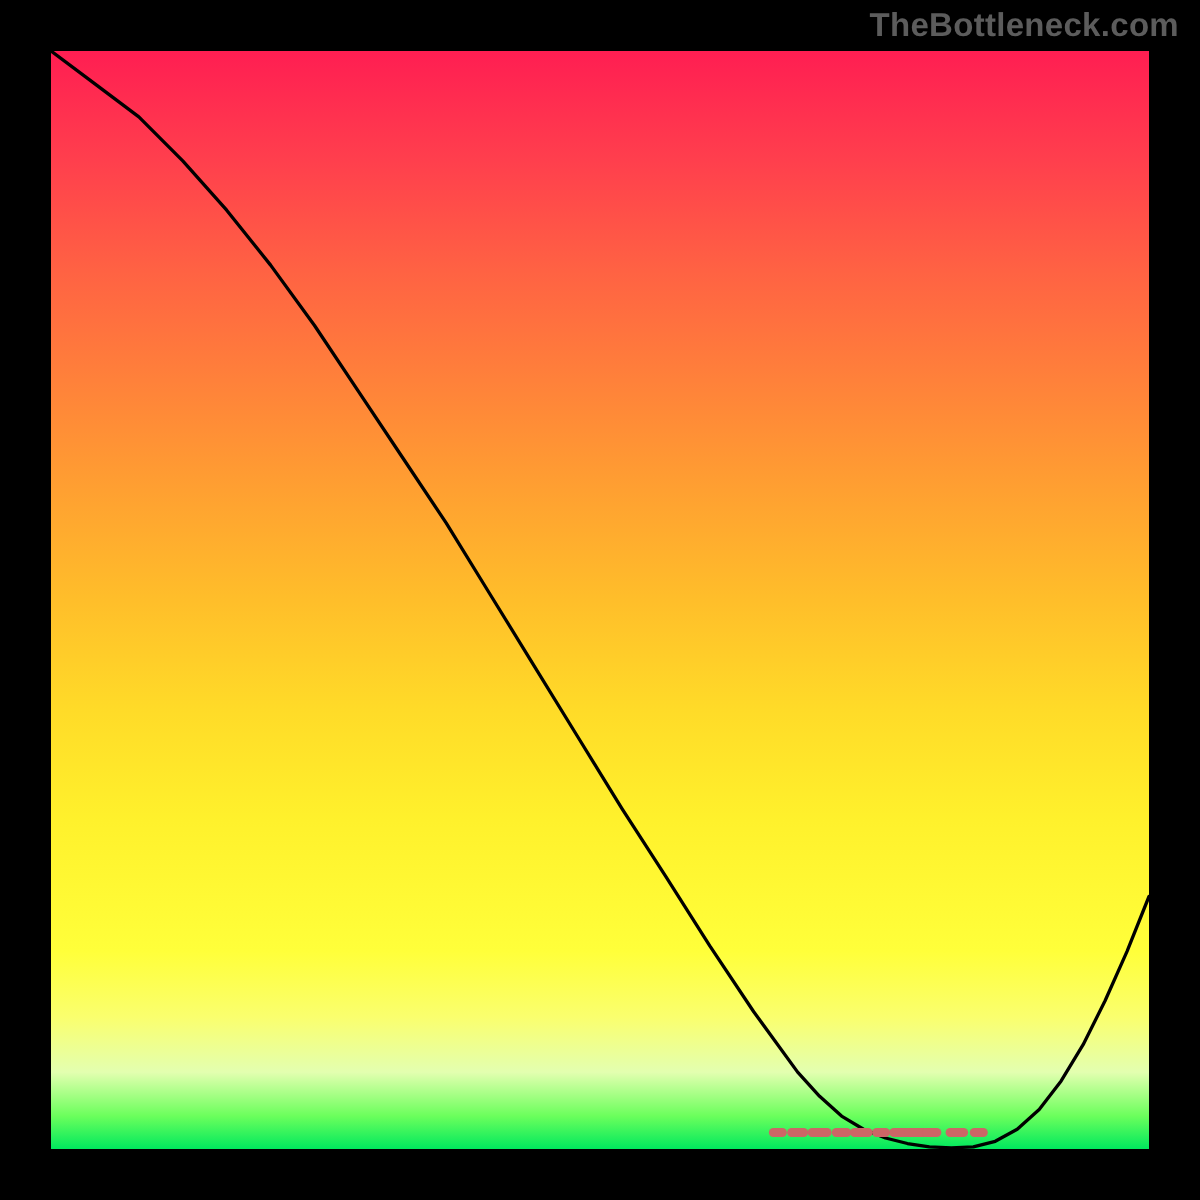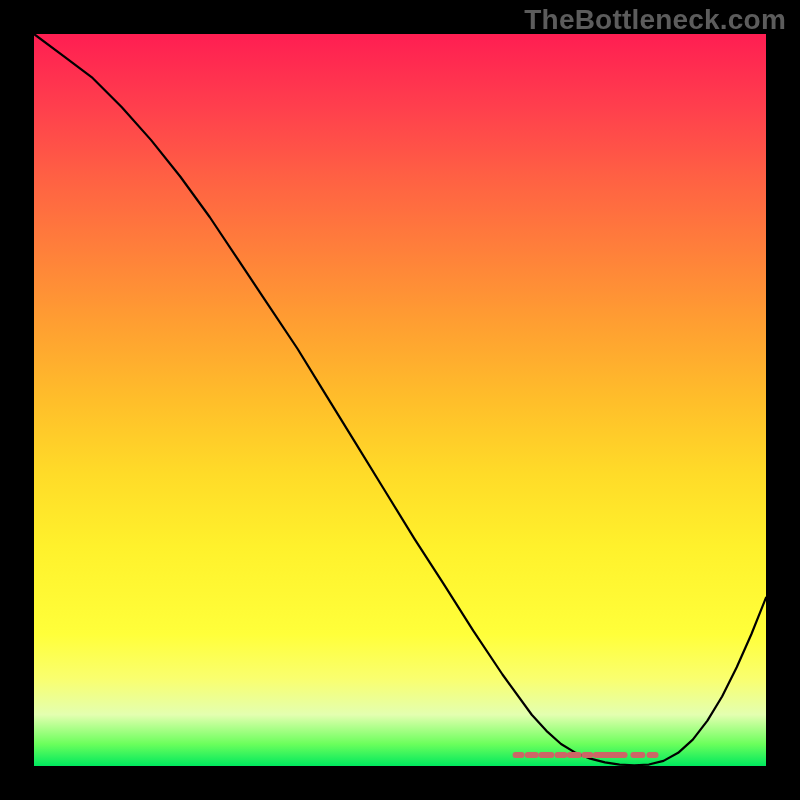--- a/index.html
+++ b/index.html
@@ -14,21 +14,21 @@
     position: relative;
     width: 800px;
     height: 800px;
     background: #000;
   }
   .watermark {
     position: absolute;
     top: 4px;
     right: 14px;
     font-family: Arial, Helvetica, sans-serif;
-    font-size: 28px;
+    font-size: 22px;
     font-weight: 600;
     color: #5c5c5c;
     letter-spacing: 0.2px;
     user-select: none;
   }
   .plot-area {
     position: absolute;
     left: 34px;
     top: 34px;
     width: 732px;

